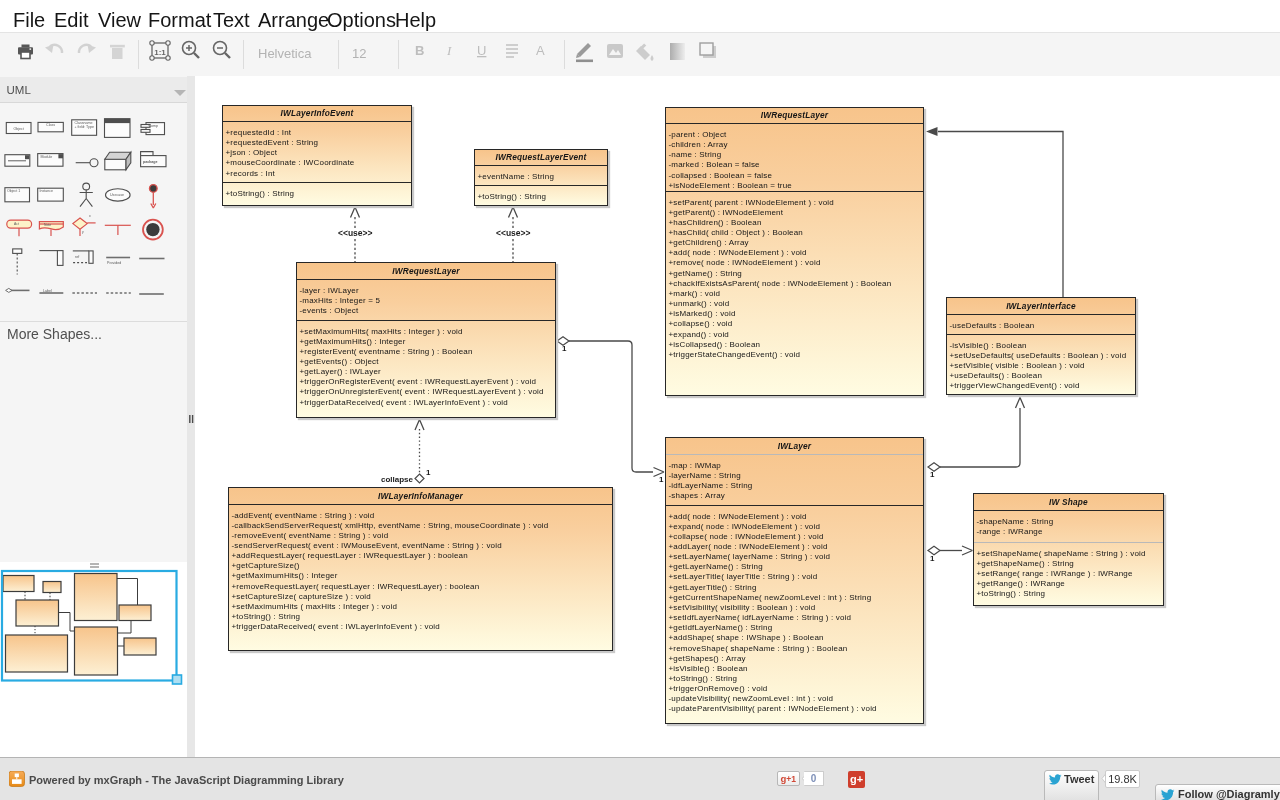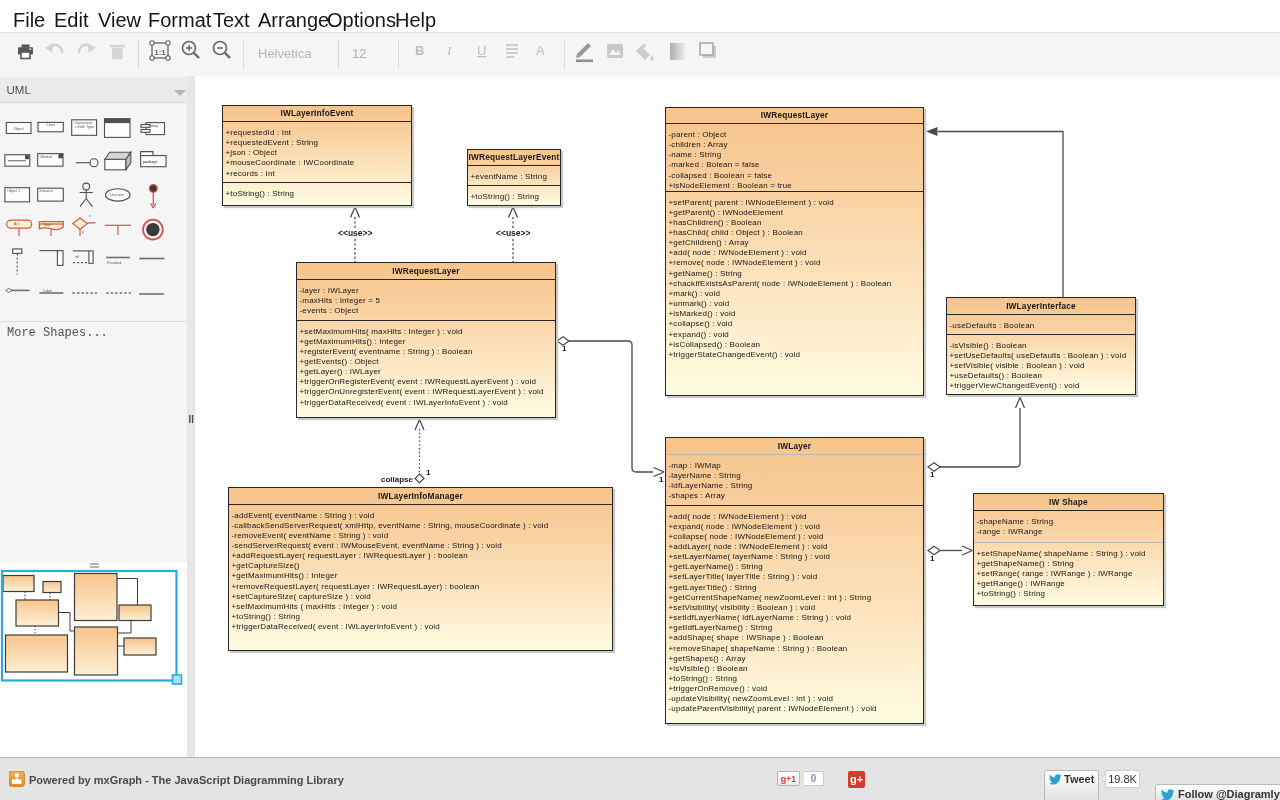--- a/index.html
+++ b/index.html
@@ -11,32 +11,32 @@
 #toolbar { position:absolute; left:0; top:33px; width:1280px; height:43px;
   background:#f5f5f5; }
 .tsep { position:absolute; top:7px; height:29px; width:1px; background:#dcdcdc; }
 .ttext { position:absolute; color:#b3b3b3; font-size:13px; top:13px; }
 #sidebar { position:absolute; left:0; top:76px; width:187px; height:681px; background:#f5f5f5; }
 #umlhead { position:absolute; left:0; top:1px; width:187px; height:26px; background:#ebebeb;
   border-bottom:1px solid #d8d8d8; }
 #umlhead .lbl { position:absolute; left:6.5px; top:7px; font-size:11.5px; color:#4f4f4f; }
 #moreshapes { position:absolute; left:0; top:245px; width:187px; height:25px;
   border-top:1px solid #dcdcdc; }
-#moreshapes .lbl { position:absolute; left:7px; top:3.5px; font-size:12px; color:#4f4f4f;font-family:Liberation Mono, monospace; }
+#moreshapes .lbl { position:absolute; left:7px; top:3.5px; font-size:14px; color:#4f4f4f; }
 #divider { position:absolute; left:187px; top:76px; width:8px; height:681px; background:#e7e7e7; }
 #canvas { position:absolute; left:195px; top:78px; width:1085px; height:679px; background:#fff; }
 #outline { position:absolute; left:0; top:562px; width:187px; height:195px; background:#fff; }
 #footer { position:absolute; left:0; top:757px; width:1280px; height:43px;
   background:#e4e4e4; border-top:1px solid #b4b4b4; }
 
 .ub { position:absolute; border:1px solid #272727;
   background:linear-gradient(180deg,#f7c48b 0%,#f9cf9e 26%,#fffce2 100%);
   box-shadow:2px 2px 1px #c9c9c9; color:#161616; font-size:8px; letter-spacing:0.18px; }
 .ub .t { width:100%; text-align:center; font-weight:bold; font-size:8.3px;
-  border-bottom:1px solid #272727; }
+  border-bottom:1px solid #272727;font-style:italic; }
 .ub .s { width:100%; border-bottom:1px solid #272727; padding:6px 0 0 2.5px;
   line-height:10.15px; white-space:pre; overflow:hidden; }
 .ub .m { width:100%; padding:5.5px 0 0 2.5px; line-height:10.15px; white-space:pre; overflow:hidden; }
 .ub .ls { border-bottom:1px solid #b9b9b9; }
 .ublbl { position:absolute; font-size:8px; font-weight:bold; color:#1c1c1c; }
 .twbtn { position:absolute; background:linear-gradient(#ffffff,#dedede);
   border:1px solid #b9b9b9; border-radius:3px; }
 </style>
 </head>
 <body>
@@ -271,21 +271,21 @@
 <div class="ub" style="left:27px;top:27px;width:190px;height:101px">
 <div class="t" style="height:16px;line-height:15px">IWLayerInfoEvent</div>
 <div class="s" style="height:61px">+requestedId : Int
 +requestedEvent : String
 +json : Object
 +mouseCoordinate : IWCoordinate
 +records : Int</div>
 <div class="m">+toString() : String</div>
 </div>
 
-<div class="ub" style="left:272px;top:71px;width:94px;height:57px">
+<div class="ub" style="left:279px;top:71px;width:134px;height:57px">
 <div class="t" style="height:16px;line-height:15px">IWRequestLayerEvent</div>
 <div class="s" style="height:20px">+eventName : String</div>
 <div class="m">+toString() : String</div>
 </div>
 
 <div class="ub" style="left:101px;top:184px;width:260px;height:156px">
 <div class="t" style="height:17px;line-height:16px">IWRequestLayer</div>
 <div class="s" style="height:41px">-layer : IWLayer
 -maxHits : Integer = 5
 -events : Object</div>

